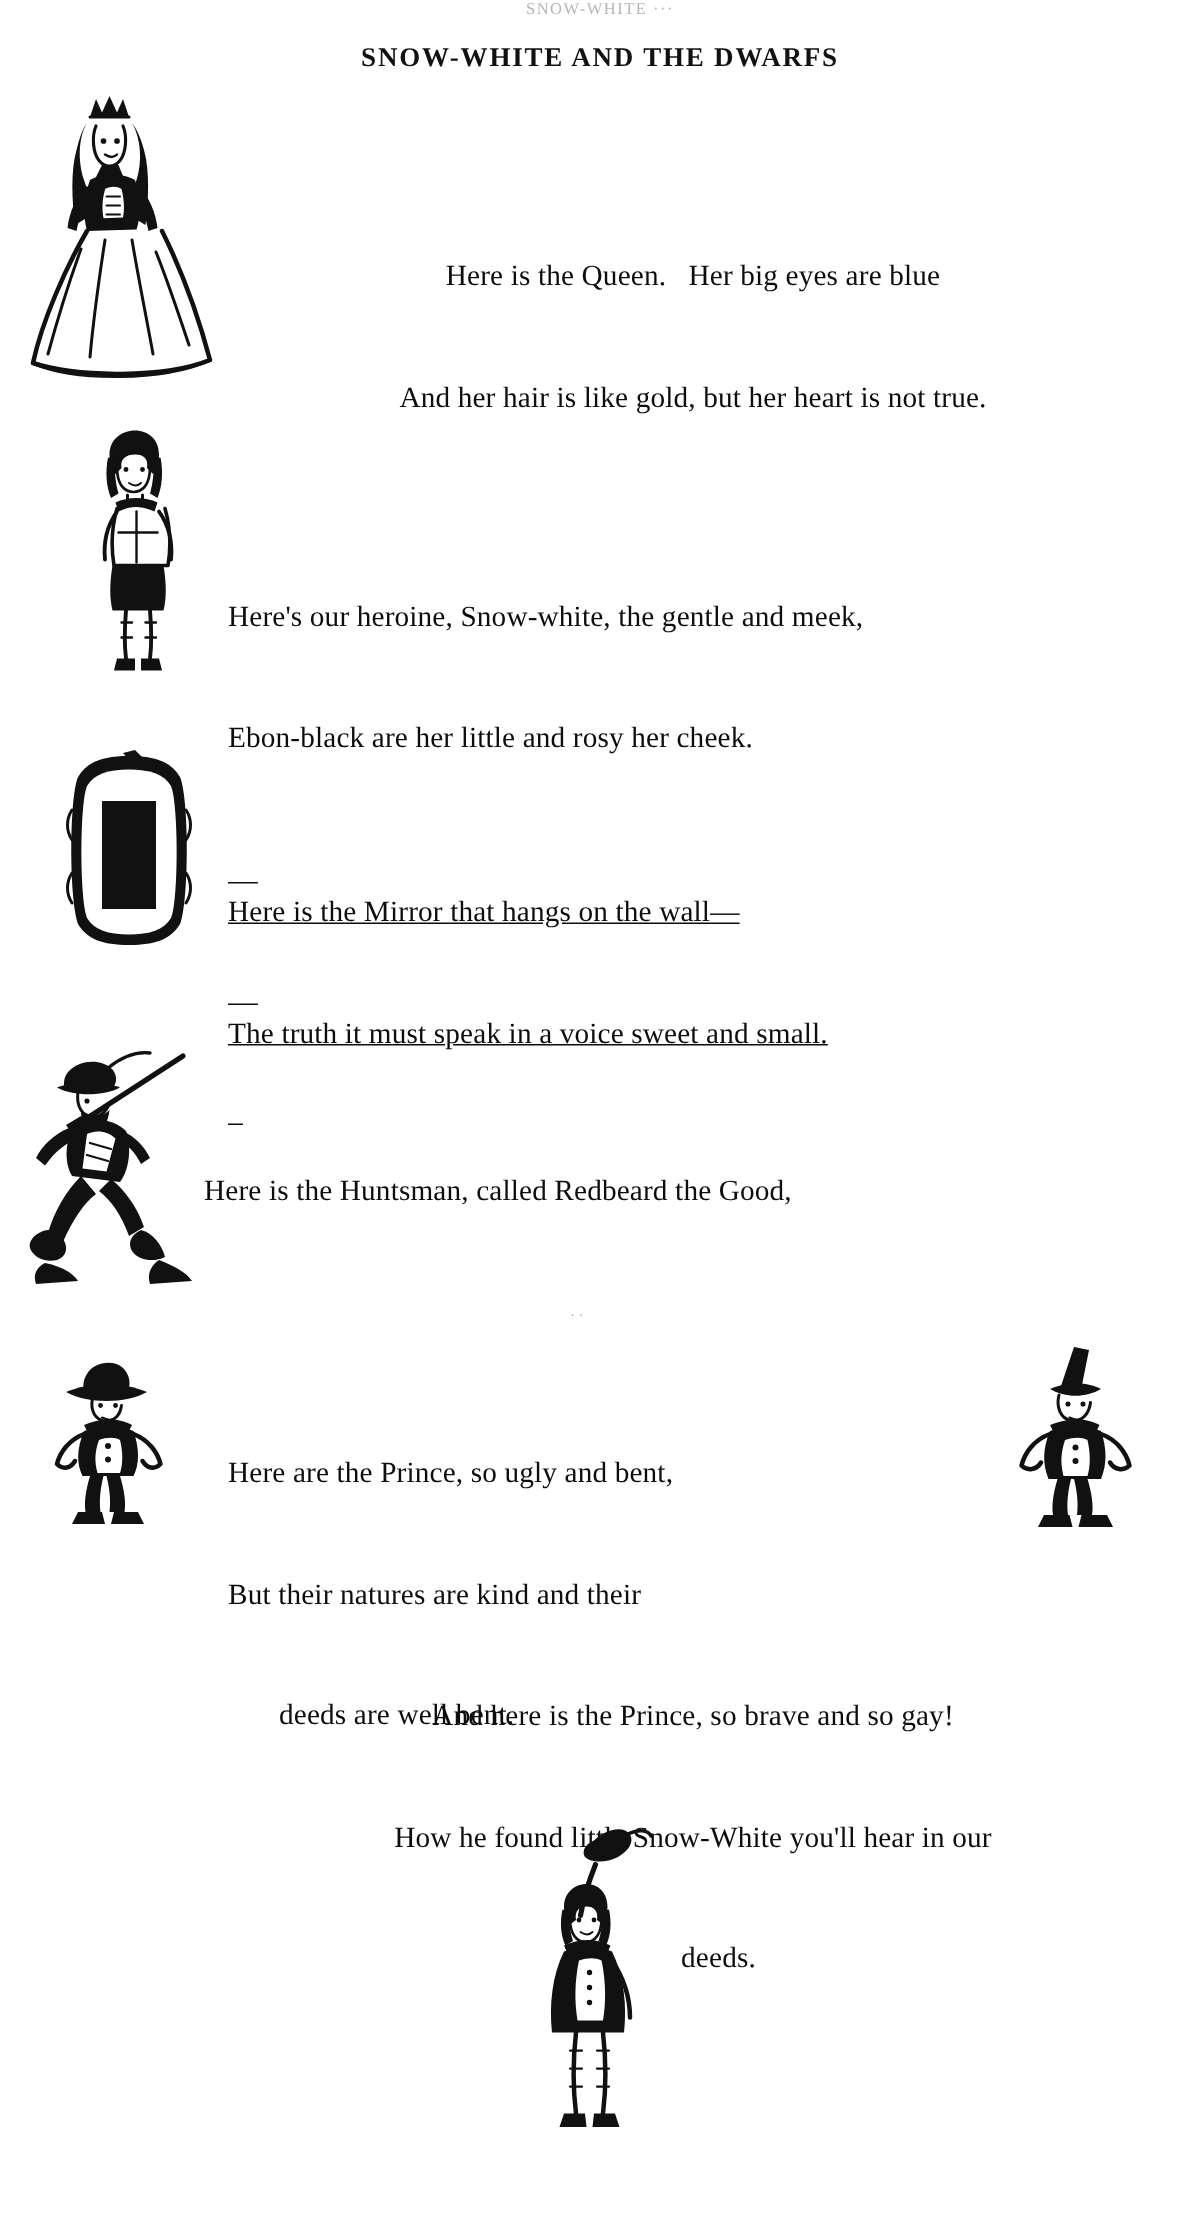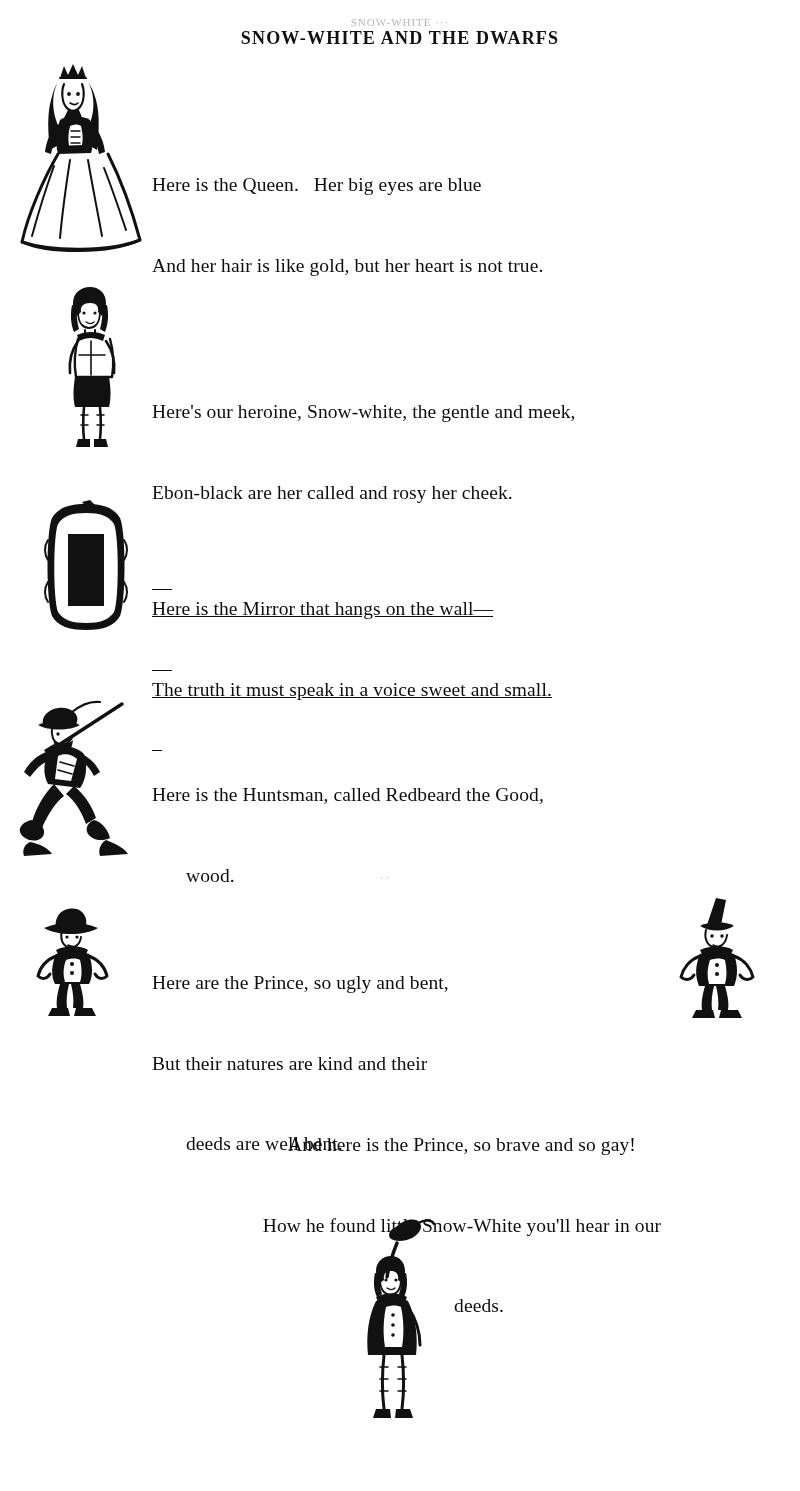--- a/index.html
+++ b/index.html
@@ -26,21 +26,20 @@
     position: absolute;
     top: 0px;
     left: 0;
     width: 800px;
     text-align: center;
     font-size: 11px;
     letter-spacing: 1px;
     color: #2a2a2a;
     opacity: 0.35;
     font-family: "Liberation Serif", serif;
-    margin-top: 16px;
   }
   .page-title {
     position: absolute;
     top: 16px;
     left: 0;
     width: 800px;
     text-align: center;
     font-size: 18px;
     font-weight: bold;
     letter-spacing: 1.2px;
@@ -111,21 +110,21 @@
 
       <path class="inkstroke" stroke-width="3" d="M50 92 c-14 24 -30 60 -36 88 c30 10 88 10 118 -2 c-8 -30 -20 -62 -32 -86"></path>
       <path class="inkstroke" stroke-width="2" d="M46 104 c-8 22 -16 48 -22 70"></path>
       <path class="inkstroke" stroke-width="2" d="M62 98 c-4 26 -8 56 -10 78"></path>
       <path class="inkstroke" stroke-width="2" d="M80 98 c4 24 10 54 14 76"></path>
       <path class="inkstroke" stroke-width="2" d="M96 106 c8 20 16 44 22 62"></path>
       <path class="inkstroke" stroke-width="2.6" d="M14 180 c28 12 86 12 118 -2"></path>
     </svg>
   </div>
 
-  <div class="verse" style="left:152px; top:118px; width:620px;">
+  <div class="verse" style="left:152px; top:118px; width:620px;text-align:center;">
     <span class="line">Here is the Queen.   Her big eyes are blue</span>
     <span class="line">And her hair is like gold, but her heart is not true.</span>
   </div>
 
   <div class="illus" style="left:45px; top:285px;">
     <svg width="90" height="180" viewBox="0 0 90 180" aria-hidden="true">
 
       <path class="ink" d="M28 18 c0 -10 8 -16 17 -16 c9 0 16 6 16 16 c0 6 -2 10 -4 13 l-4 -4 c1 -6 -2 -9 -8 -9 c-6 0 -10 3 -9 9 l-4 4 c-3 -3 -4 -7 -4 -13z"></path>
       <path class="ink" d="M27 20 c-2 10 -1 20 2 27 l5 -3 c-2 -7 -3 -16 -2 -23z"></path>
       <path class="ink" d="M62 20 c2 10 1 20 -2 27 l-5 -3 c2 -7 3 -16 2 -23z"></path>
@@ -151,21 +150,21 @@
       <path class="inkstroke" stroke-width="2.6" d="M39 122 c-1 12 -1 24 0 32 M55 122 c1 12 1 24 0 32"></path>
       <path class="inkstroke" stroke-width="1.6" d="M36 130 h7 M52 130 h7 M36 140 h7 M52 140 h7"></path>
 
       <path class="ink" d="M33 154 h12 v8 h-14 z"></path>
       <path class="ink" d="M49 154 h12 l2 8 h-14 z"></path>
     </svg>
   </div>
 
   <div class="verse" style="left:152px; top:345px; width:620px;">
     <span class="line">Here's our heroine, Snow-white, the gentle and meek,</span>
-    <span class="line">Ebon-black are her called and rosy her cheek.</span>
+    <span class="line">Ebon-black are her little and rosy her cheek.</span>
   </div>
 
   <div class="illus" style="left:32px; top:500px;">
     <svg width="110" height="140" viewBox="0 0 110 140" aria-hidden="true">
       <path class="ink" d="M20 18 c6 -10 16 -14 34 -14 c18 0 28 4 34 14 c6 14 6 82 0 98 c-6 10 -16 14 -34 14 c-18 0 -28 -4 -34 -14 c-6 -16 -6 -84 0 -98z"></path>
       <path class="white" d="M26 24 c5 -8 14 -11 28 -11 c14 0 23 3 28 11 c5 12 5 76 0 88 c-5 8 -14 11 -28 11 c-14 0 -23 -3 -28 -11 c-5 -12 -5 -76 0 -88z"></path>
       <path class="ink" d="M36 34 h36 v72 h-36z"></path>
       <path class="inkstroke" stroke-width="2" d="M16 40 c-4 6 -4 14 0 20 M92 40 c4 6 4 14 0 20"></path>
       <path class="inkstroke" stroke-width="2" d="M16 82 c-4 6 -4 14 0 20 M92 82 c4 6 4 14 0 20"></path>
       <path class="ink" d="M50 2 l8 -2 l6 6 l-8 3z"></path>
@@ -202,23 +201,22 @@
       <path class="ink" d="M44 94 c-10 10 -18 24 -22 38 l10 6 c6 -14 14 -26 22 -32z"></path>
       <path class="ink" d="M64 96 c10 8 18 20 22 32 l-10 6 c-5 -14 -12 -24 -20 -30z"></path>
 
       <path class="ink" d="M16 132 c6 -4 12 -2 16 4 c4 6 2 12 -4 14 c-8 2 -16 -2 -18 -8 c-1 -4 2 -8 6 -10z"></path>
       <path class="ink" d="M84 130 c8 2 14 10 16 18 c-8 4 -18 2 -22 -4 c-3 -5 -1 -11 6 -14z"></path>
       <path class="ink" d="M96 150 c10 4 18 8 22 14 l-28 2 c-2 -6 0 -12 6 -16z"></path>
       <path class="ink" d="M20 152 c10 2 18 6 22 12 l-28 2 c-2 -6 0 -11 6 -14z"></path>
     </svg>
   </div>
 
-  <div class="verse" style="left:152px; top:728px; width:620px;">
+  <div class="verse" style="left:136px; top:728px; width:620px;">
     <span class="line">Here is the Huntsman, called Redbeard the Good,</span>
-    <span class="line indent">wood.</span>
   </div>
 
   <div class="tiny-marks" style="left:380px; top:872px;">· ·</div>
 
   <div class="illus" style="left:22px; top:898px;">
     <svg width="110" height="130" viewBox="0 0 110 130" aria-hidden="true">
 
       <path class="ink" d="M36 18 c4 -8 18 -10 24 -4 c4 4 5 9 4 13 l-30 2 c-1 -4 0 -8 2 -11z"></path>
       <path class="ink" d="M22 30 c16 -7 38 -7 54 0 c-14 8 -40 8 -54 0z"></path>
 

